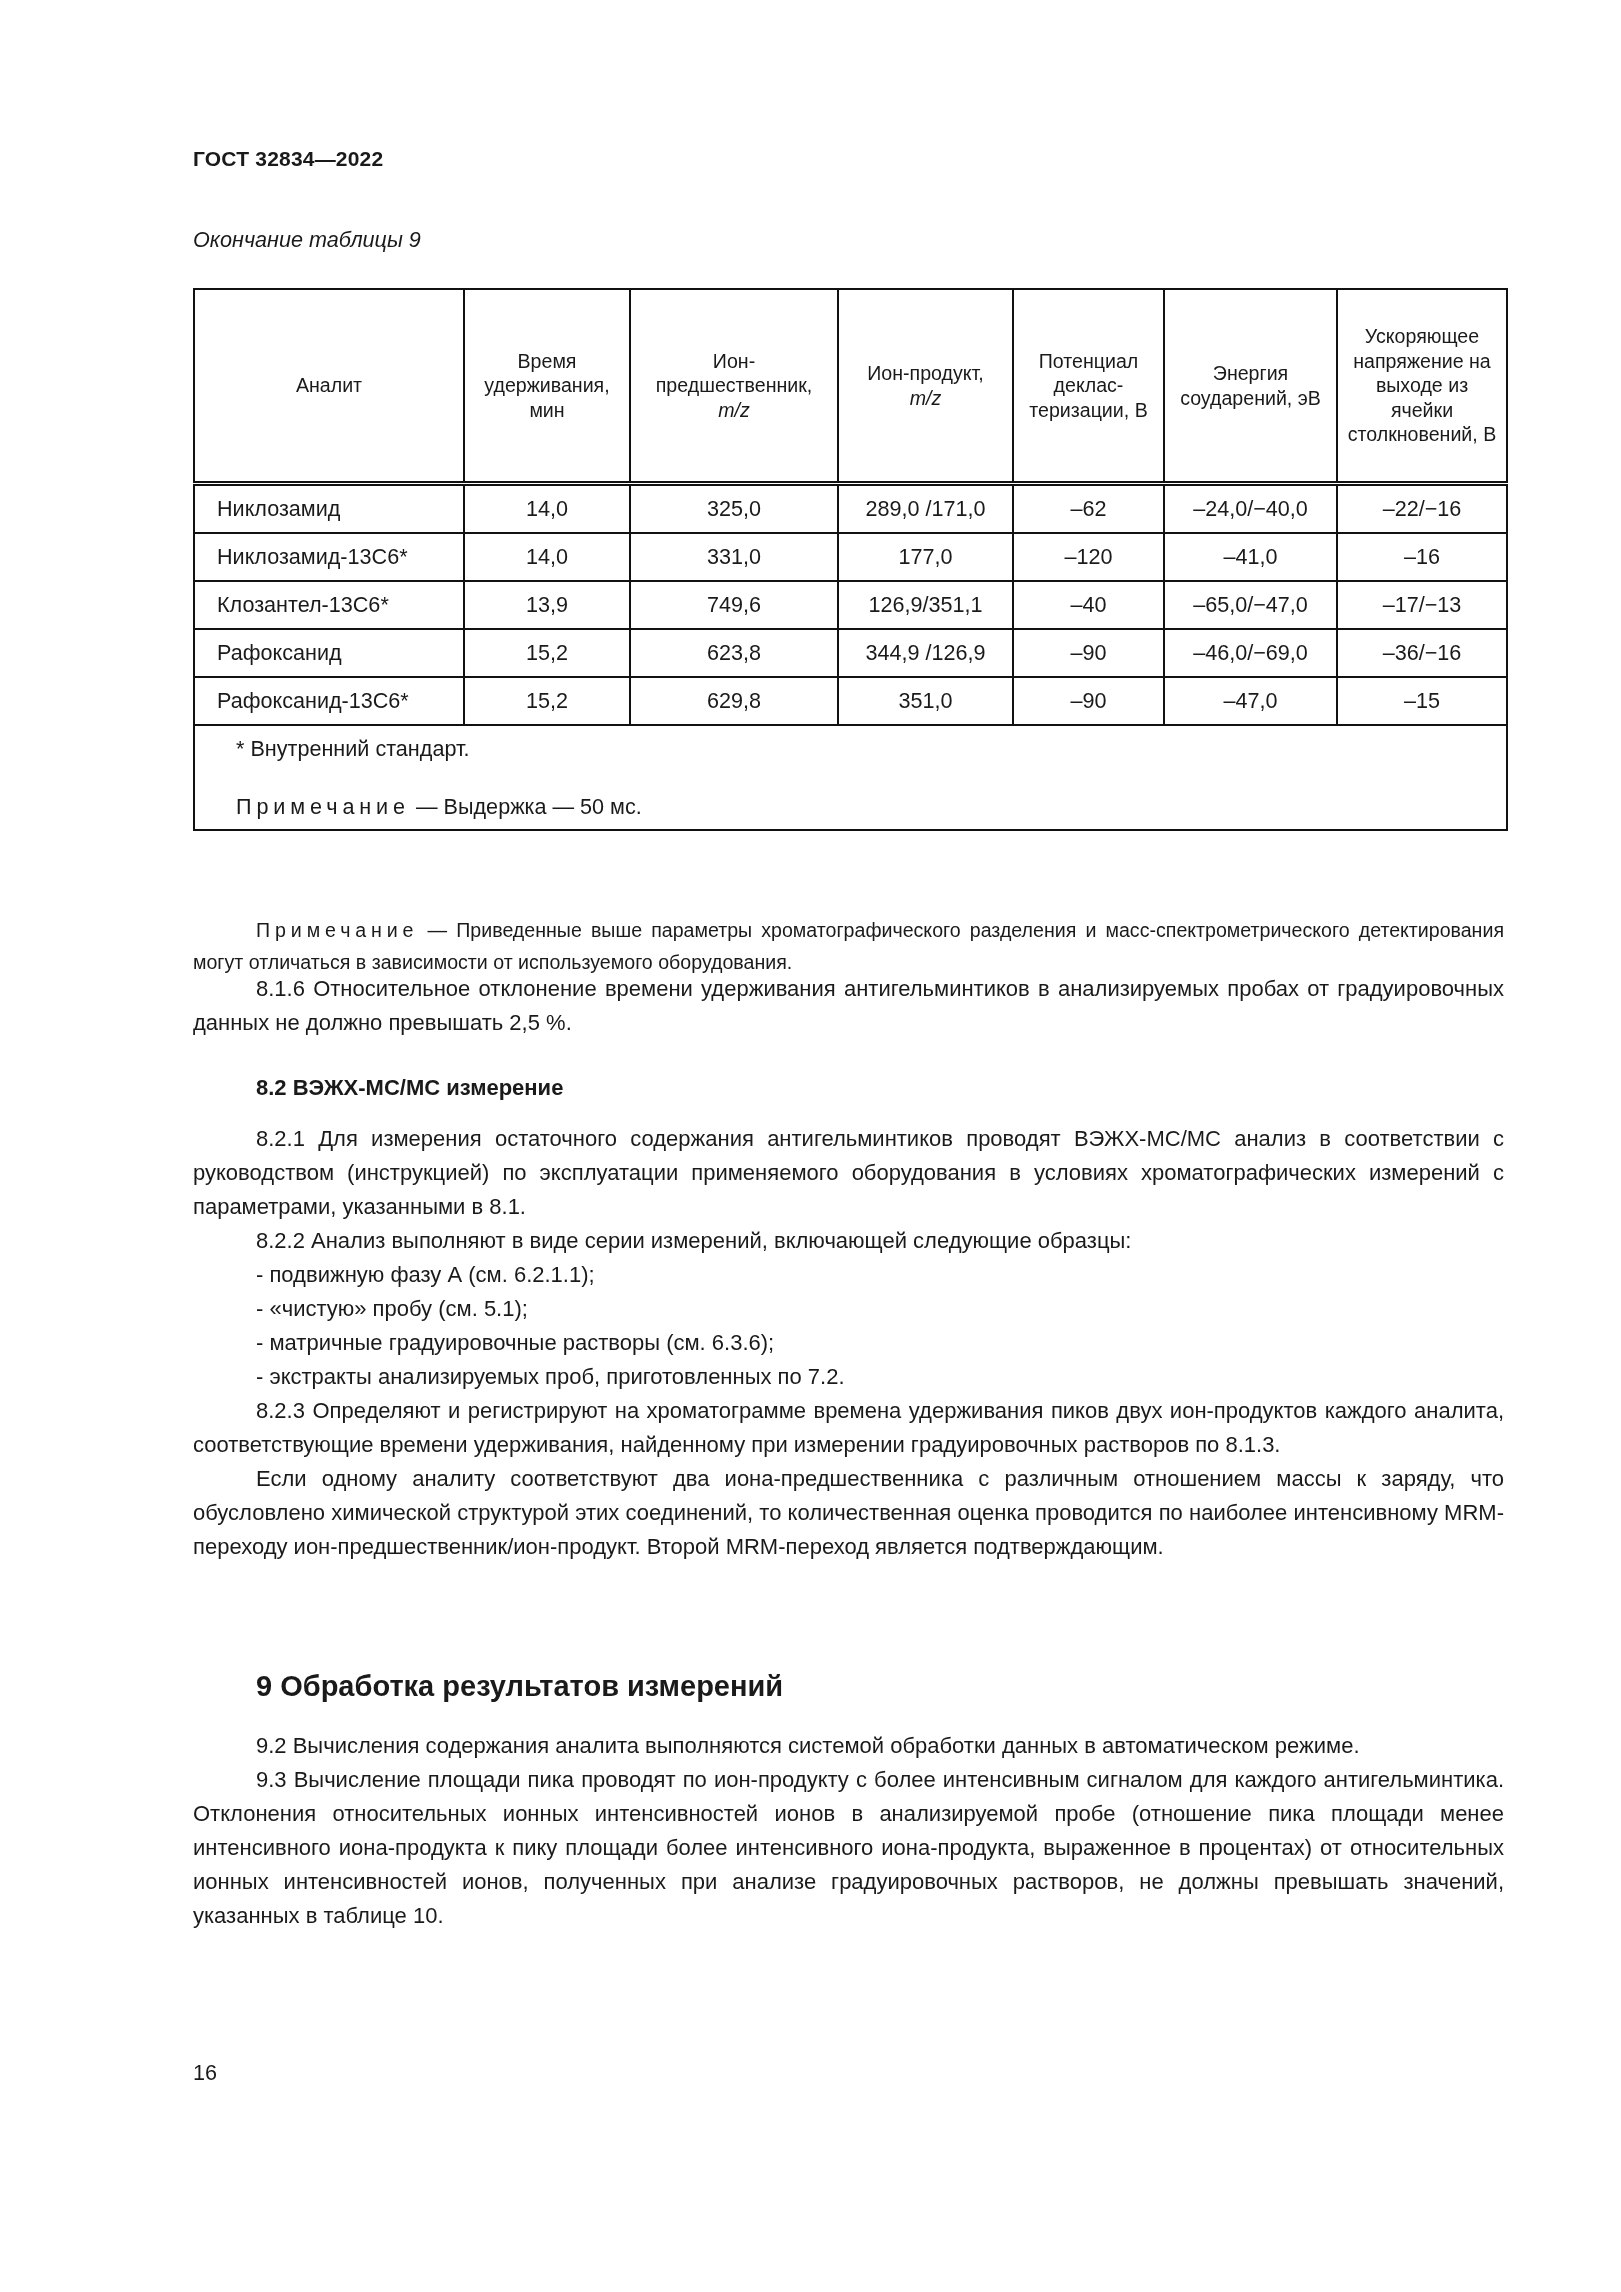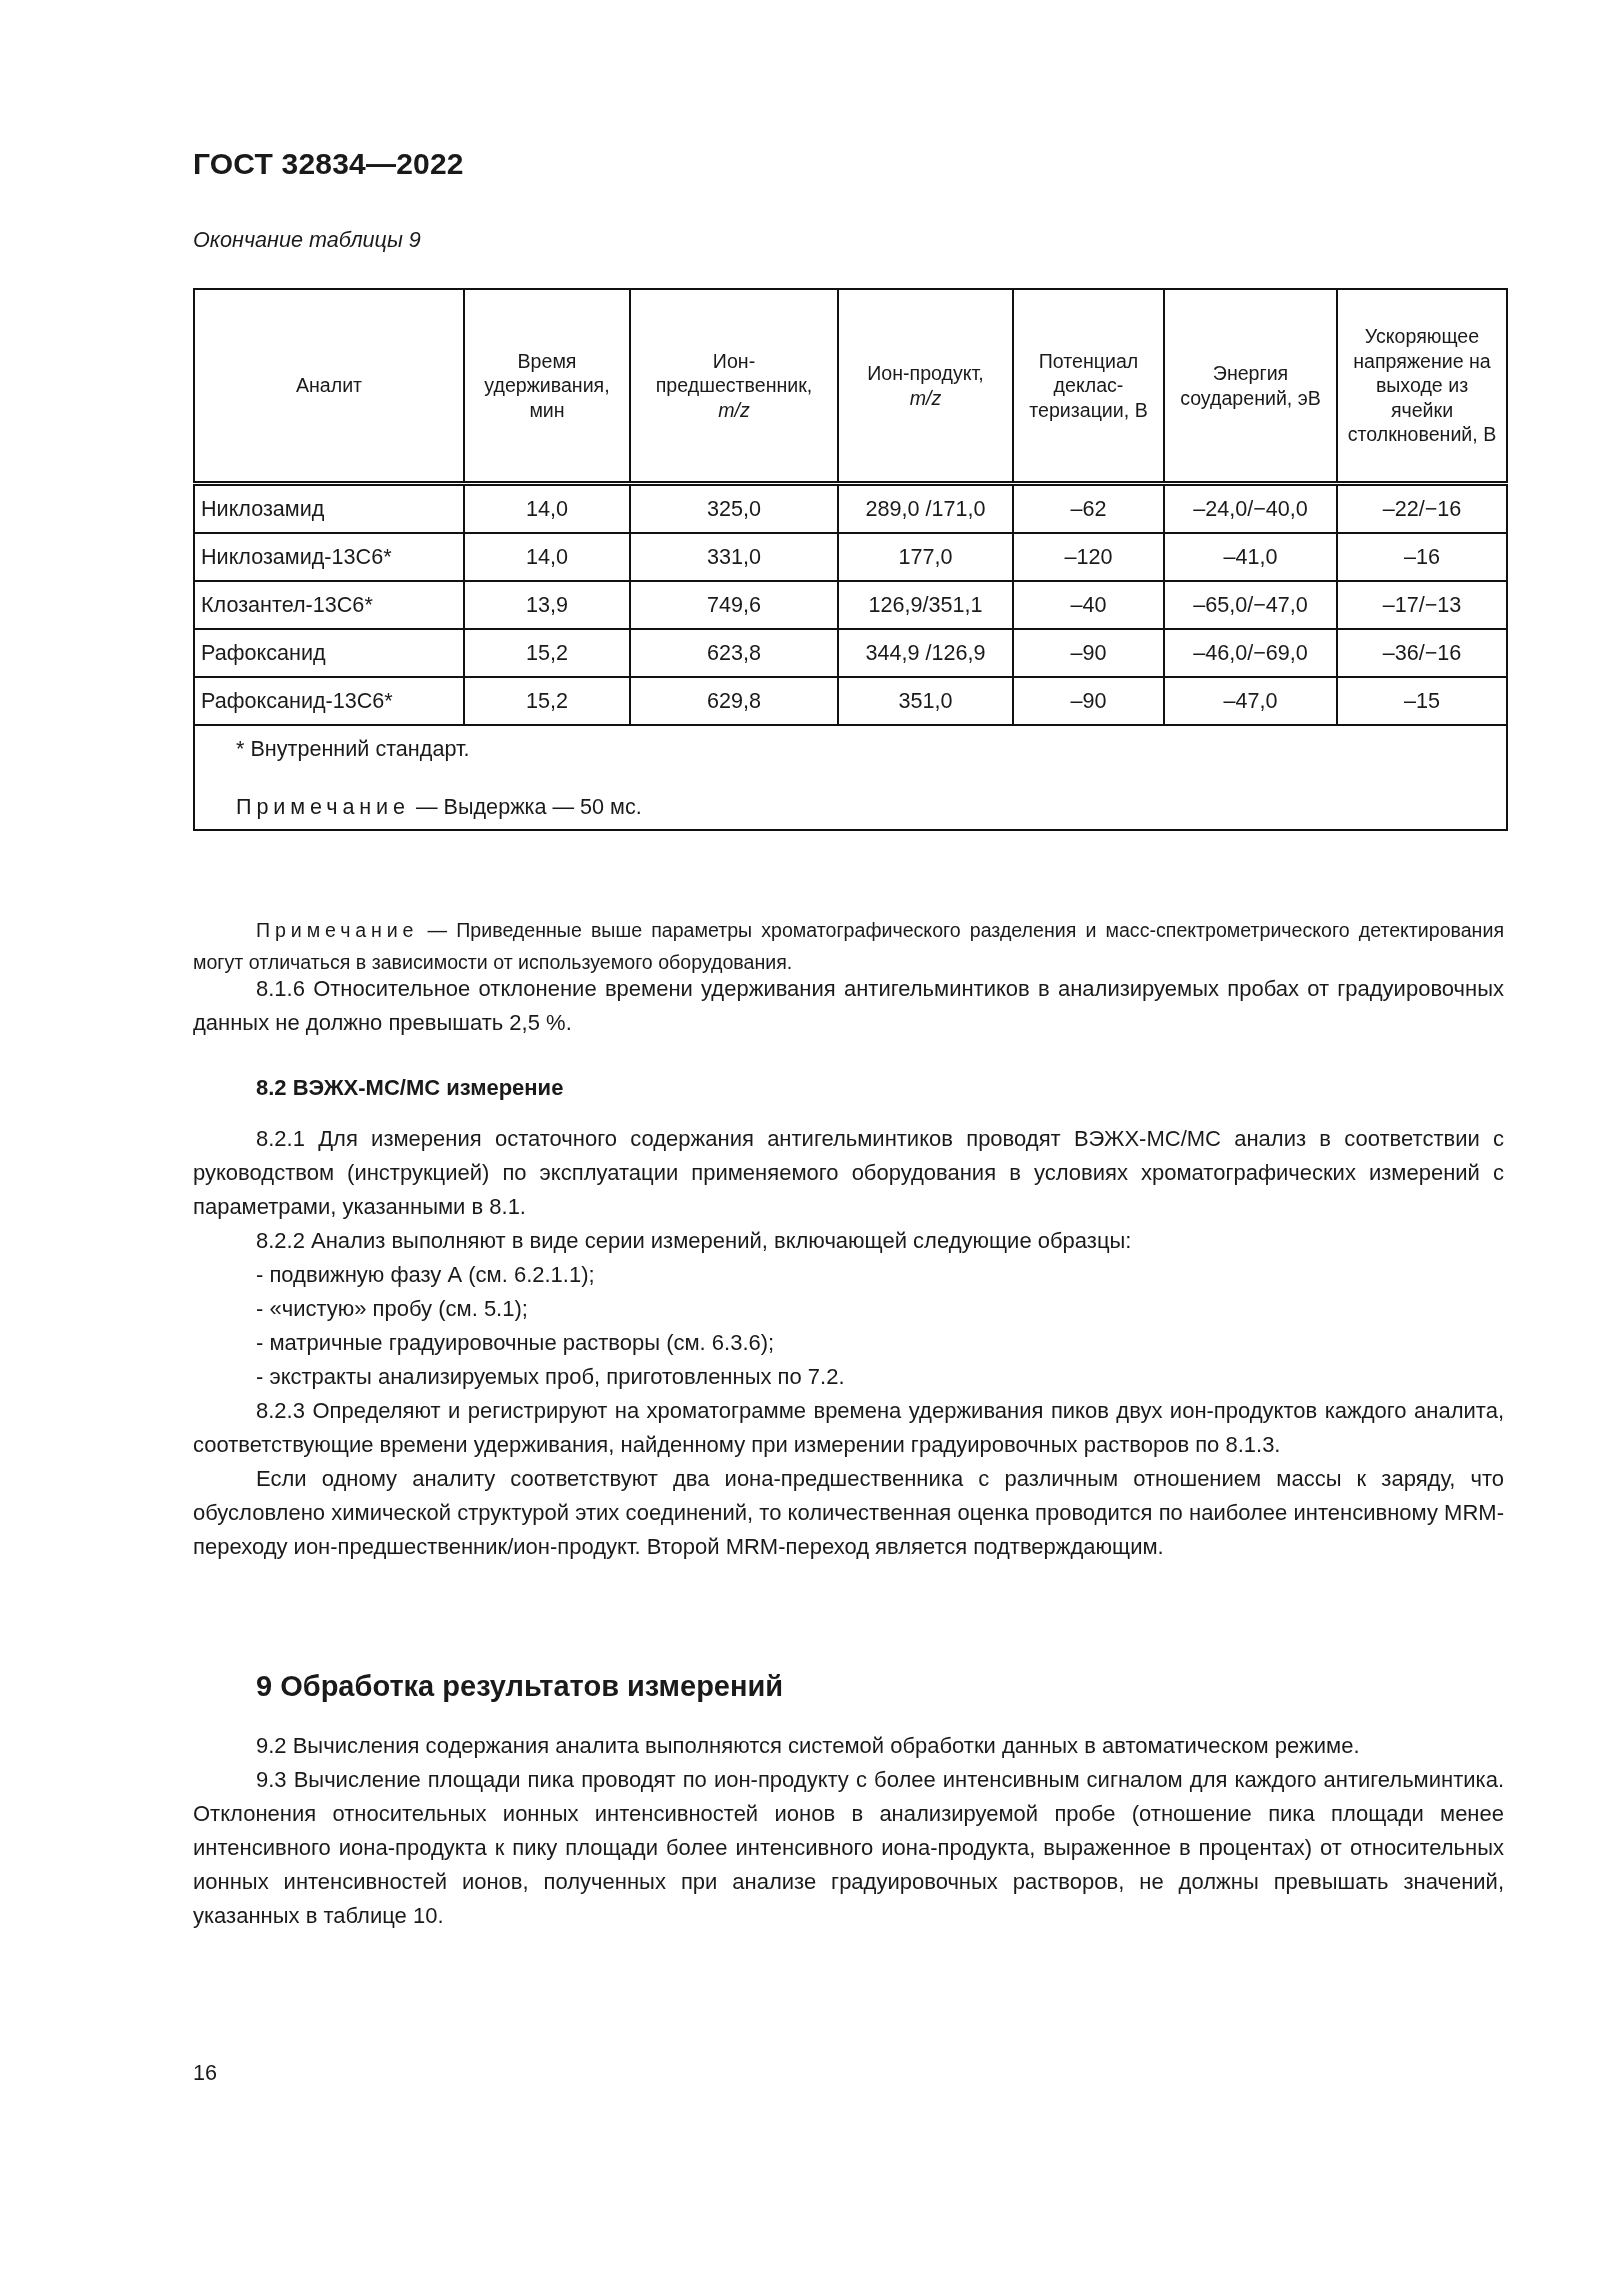--- a/index.html
+++ b/index.html
@@ -3,40 +3,40 @@
 <meta charset="utf-8">
 <style>
   html, body { margin: 0; padding: 0; background: #ffffff; }
   body {
     width: 1621px; height: 2293px; position: relative; overflow: hidden;
     font-family: "Liberation Sans", "DejaVu Sans", sans-serif;
     color: #1a1a1a;
   }
   .page-header {
     position: absolute; left: 193px; top: 147px;
-    font-size: 30px; font-weight: bold; letter-spacing: 0.2px; text-align: right;
+    font-size: 21px; font-weight: bold; letter-spacing: 0.2px; text-align: right;
   }
   .table-caption {
     position: absolute; left: 193px; top: 227px;
     font-size: 21.6px; font-style: italic;
   }
   table.data {
     position: absolute; left: 193px; top: 288px; width: 1311px;
     border-collapse: collapse; font-size: 21.6px; table-layout: fixed;
   }
   table.data td, table.data th {
     border: 2.5px solid #111; padding: 0 5.9px;
   }
   table.data th {
     font-weight: normal; text-align: center; vertical-align: middle;
     height: 191px; font-size: 19.6px; line-height: 24.5px;
     border-bottom: 5.9px double #111;
   }
   table.data td { height: 46px; text-align: center; vertical-align: middle; }
-  table.data td.name { text-align: left; padding-left: 6px; }
+  table.data td.name { text-align: left; padding-left: 22px; }
   table.data td.foot {
     text-align: left; padding: 7.8px 0 7.8px 41px; height: auto; line-height: 29px;
   }
   .foot-line { display: block; }
   .foot-line + .foot-line { margin-top: 29px; }
   .spaced { letter-spacing: 4.9px; }
   .it { font-style: italic; }
   .body-text {
     position: absolute; left: 193px; width: 1311px;
     font-size: 22px; line-height: 34px; text-align: justify;

